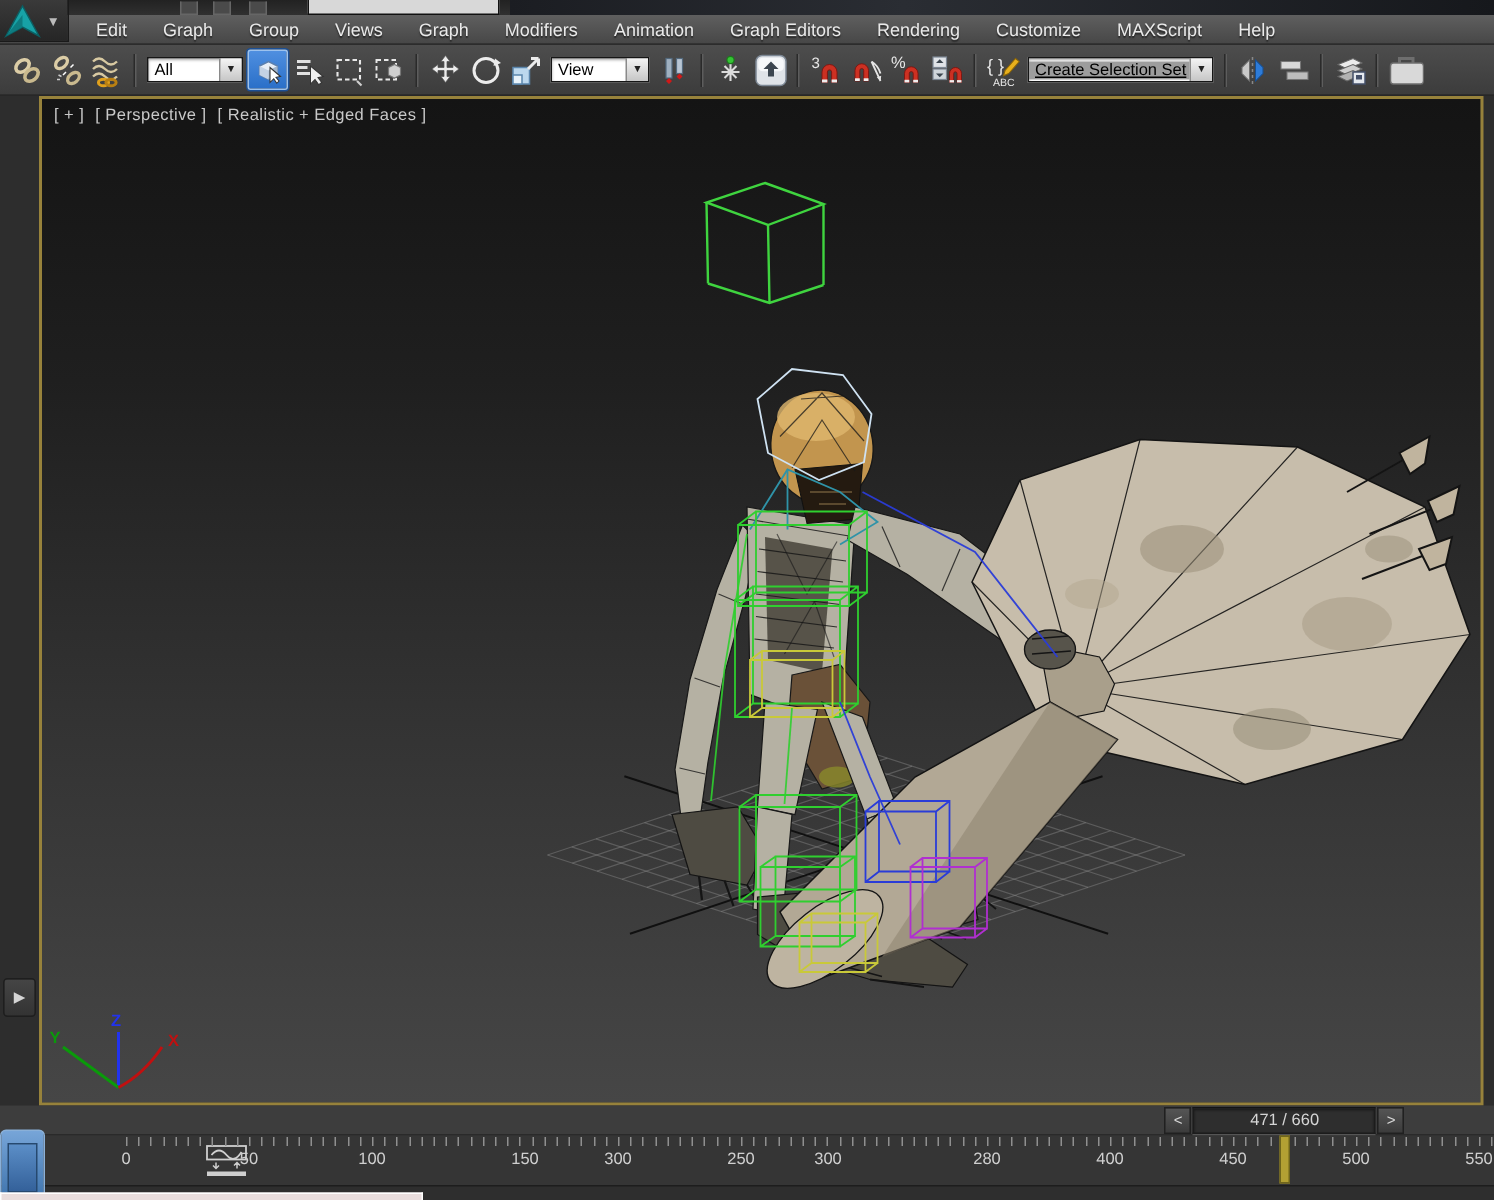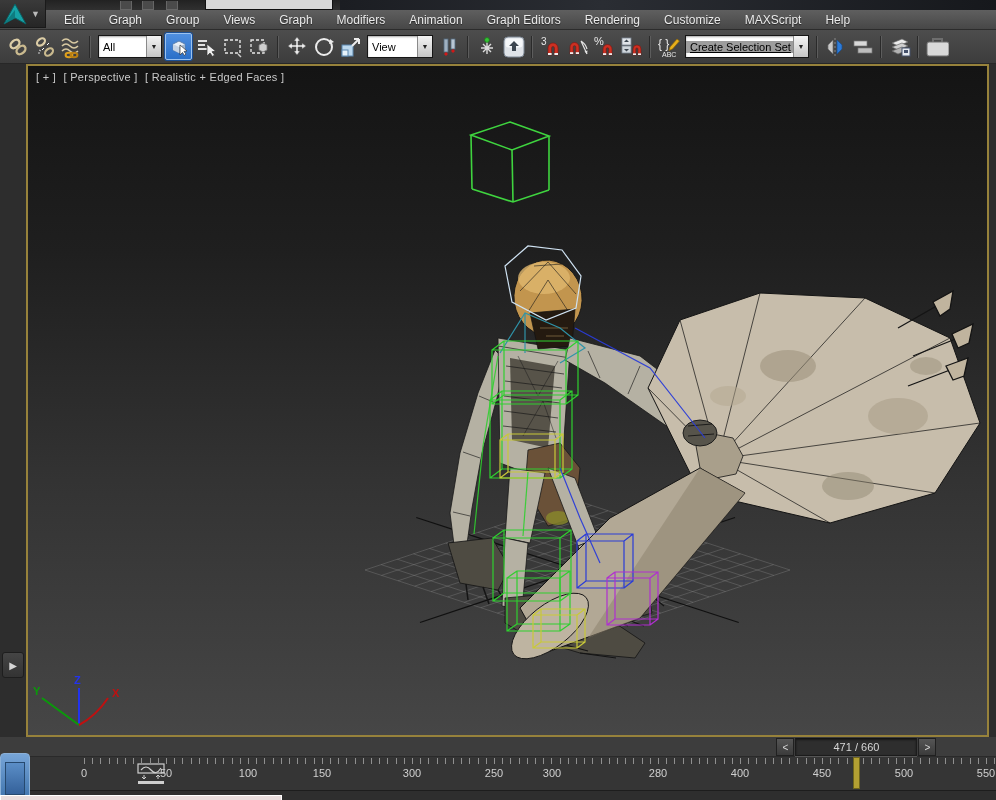--- a/index.html
+++ b/index.html
@@ -36,21 +36,21 @@
   #toolbar { position:absolute; left:0; top:30px; width:996px; height:34px;
              background:linear-gradient(#4d4d4d,#3c3c3c);
              border-bottom:1px solid #272727;
              display:flex; align-items:center; padding-left:4px; }
   .tbtn { width:27px; height:27px; display:flex; align-items:center; justify-content:center;
           border-radius:2px; flex:0 0 auto; }
   .tbtn.active { background:#2a6fc8; background:linear-gradient(#4f8fe0,var(--active-tool,#2a6fc8));
                  border:1px solid #9cc2ee; box-shadow:0 0 0 1px #1c4f94; }
   .tsep { width:2px; height:22px; margin:0 4px; flex:0 0 auto;
           border-left:1px solid #2a2a2a; border-right:1px solid #5d5d5d; }
-  .combo { height:23px; background:#fff; border:1px solid #161616; display:flex;
+  .combo { height:17px; background:#fff; border:1px solid #161616; display:flex;
            align-items:center; margin:8px 3px; flex:0 0 auto;
            box-shadow:inset 0 1px 2px rgba(0,0,0,.35);justify-content:center; }
   .combo .ctxt { font-size:11px; color:#000; padding:0 4px; white-space:nowrap;
                  overflow:hidden; flex:1; }
   .combo .ctxt.hl { background:#9d9d9d;text-decoration:underline; }
   .combo .cbtn { width:15px; height:100%; background:linear-gradient(#f4f4f4,#c6c6c6);
                  border-left:1px solid #8a8a8a; display:flex; align-items:center;
                  justify-content:center; font-size:7px; color:#222; }
 
   
@@ -608,21 +608,21 @@
         <div class="tickmark" style="left: 945px;"></div>
         <div class="tickmark" style="left: 953.2px;"></div>
         <div class="tickmark" style="left: 961.4px;"></div>
         <div class="tickmark" style="left: 969.6px;"></div>
         <div class="tickmark" style="left: 977.8px;"></div>
         <div class="tickmark" style="left: 986px;"></div>
         <div class="tickmark" style="left: 994.2px;"></div>
         <span class="tick-label" style="left: 84px;">0</span>
         <span class="tick-label" style="left: 166px;">50</span>
         <span class="tick-label" style="left: 248px;">100</span>
-        <span class="tick-label" style="left: 322px;">150</span>
+        <span class="tick-label" style="left: 350px;">150</span>
         <span class="tick-label" style="left: 412px;">300</span>
         <span class="tick-label" style="left: 494px;">250</span>
         <span class="tick-label" style="left: 552px;">300</span>
         <span class="tick-label" style="left: 658px;">280</span>
         <span class="tick-label" style="left: 740px;">400</span>
         <span class="tick-label" style="left: 822px;">450</span>
         <span class="tick-label" style="left: 904px;">500</span>
         <span class="tick-label" style="left: 986px;">550</span>
       </div>
     <div id="time-marker" style="left: 852.94px;"></div>

